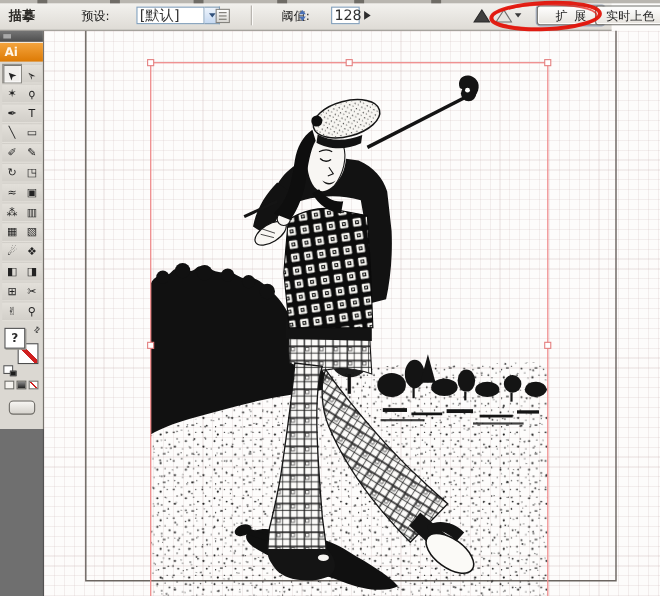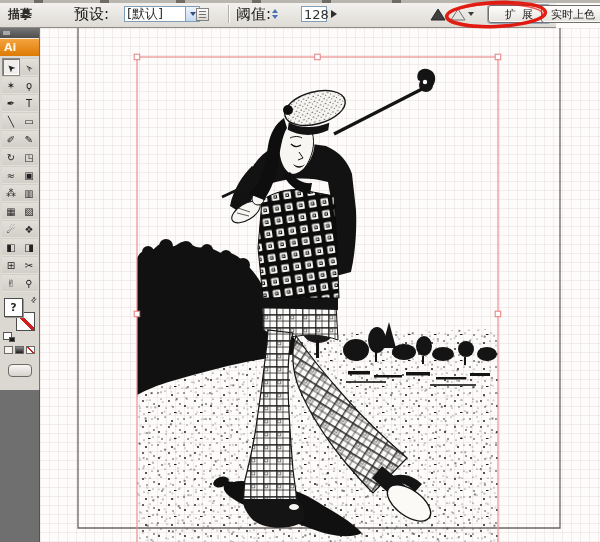--- a/index.html
+++ b/index.html
@@ -14,21 +14,21 @@
       repeating-linear-gradient(to right, rgba(200,178,178,.20) 0 1px, transparent 1px 9px),
       repeating-linear-gradient(to bottom, rgba(200,178,178,.20) 0 1px, transparent 1px 9px); }
   svg.art { position:absolute; left:0; top:0; }
 
   
   .topbar { position:absolute; left:0; top:0; width:556px; height:28px;
     background:linear-gradient(#f5f4f1,#dedbd5); border-bottom:1px solid #8f8c86; z-index:6; }
   .menustrip { position:absolute; left:0; top:0; width:600px; height:3px; background:#b9b6b0; }
   .menustrip i { position:absolute; top:0; height:3px; width:9px; background:#6f6c66; }
   .tb { position:absolute; top:0; height:28px; display:flex; align-items:center; }
-  .lbl { font-size:15px; color:#1c1c1c; white-space:nowrap; }
+  .lbl { font-size:11px; color:#1c1c1c; white-space:nowrap; }
   .title { font-weight:bold; color:#2e2c29; font-size:12px; }
   .vbox { height:16px; border:1px solid #7f9db9; background:#fff; font-size:13px;
     color:#333; display:flex; align-items:center; padding:0 2px; white-space:nowrap;margin-left:21px; }
   .combo-btn { width:14px; height:16px; border:1px solid #7f9db9; border-left:none;
     background:linear-gradient(#eef4fc,#c6d9f1); display:flex; align-items:center; justify-content:center; }
   .combo-btn b { width:0; height:0; border-left:3px solid transparent; border-right:3px solid transparent;
     border-top:4px solid #31507a; }
   .spin { display:flex; flex-direction:column; justify-content:center; gap:2px; margin-right:2px; }
   .spin i { width:0; height:0; border-left:3px solid transparent; border-right:3px solid transparent; }
   .spin .up { border-bottom:4px solid #4a71b8; }
@@ -329,21 +329,21 @@
     <div class="tb" style="left:196px">
         <div class="opt-icon">
           <i></i>
           <i></i>
           <i></i>
         </div>
       </div>
 
     <div class="sep" style="left:228px"></div>
 
-    <div class="tb" style="left:236px">
+    <div class="tb" style="left:256px">
         <span class="lbl">阈值:</span>
       </div>
     <div class="tb" style="left:272px">
       <div class="spin">
           <i class="up"></i>
           <i class="dn"></i>
         </div>
       <div class="vbox" style="width:26px">128</div>
       <div class="pop"></div>
     </div>

